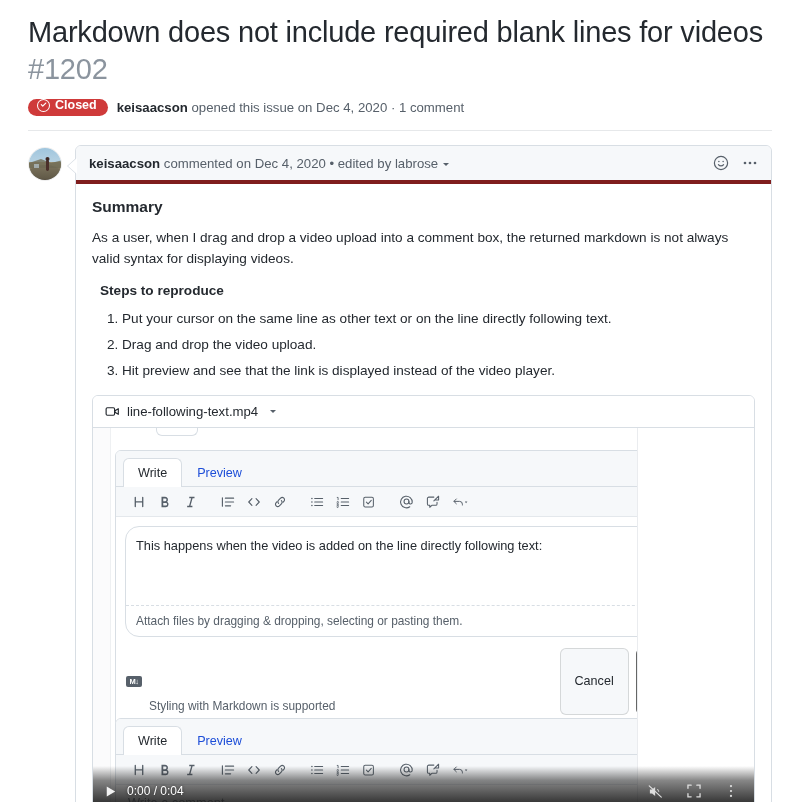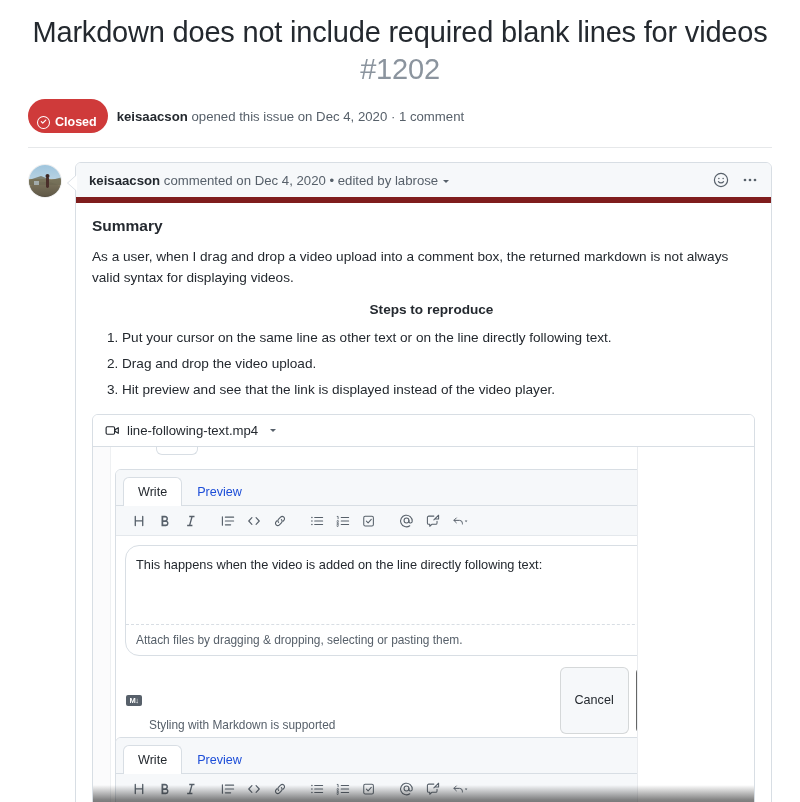--- a/index.html
+++ b/index.html
@@ -7,34 +7,34 @@
     margin: 0; padding: 0;
     width: 800px; height: 802px;
     background: #ffffff;
     font-family: "Liberation Sans", sans-serif;
     color: #24292f;
     -webkit-font-smoothing: antialiased;
   }
   .page { width: 800px; height: 802px; position: relative; overflow: hidden; }
 
   
-  .issue-header { padding: 14px 28px 0 28px; text-align: center; }
+  .issue-header { padding: 14px 28px 0 28px; }
   .issue-title {
     font-size: 29px; line-height: 1.28; font-weight: 400;
     color: #24292f; margin: 0; letter-spacing: -0.2px;
   }
   .issue-number { color: #8b949e; font-weight: 300; }
   .issue-meta {
     display: flex; align-items: center; gap: 9px;
     margin-top: 11px;
   }
   .state-badge {
     display: inline-flex; align-items: center; gap: 5px;
     background: #cf3a3a; color: #ffffff;
-    border-radius: 2em; padding: 17px 11px 4px 9px;
+    border-radius: 2em; padding: 0 11px 4px 9px;
     font-size: 12.5px; font-weight: 600; line-height: 1;
     white-space: nowrap;
   }
   .state-badge svg { display: block; }
   .meta-text { font-size: 13.2px; color: #57606a; }
   .meta-text b { color: #24292f; font-weight: 600; }
   .header-rule {
     margin: 14px 28px 0 28px; height: 1px; background: #e6e8ea;
   }
 
@@ -65,37 +65,37 @@
     left: -9px; border-width: 8px 9px 8px 0;
     border-color: transparent #d8dee4 transparent transparent;
   }
   .comment-box::after {
     left: -8px; border-width: 8px 9px 8px 0;
     border-color: transparent #ffffff transparent transparent;
   }
   .comment-head {
     display: flex; align-items: center;
     padding: 9px 13px; background: #f6f8fa;
-    border-bottom: 6px solid #7f1d1d;
+    border-bottom: 4px solid #7f1d1d;
     border-radius: 5px 5px 0 0;
     font-size: 13.2px; color: #57606a;
   }
   .comment-head b { color: #24292f; font-weight: 600; }
   .head-actions { margin-left: auto; display: flex; align-items: center; gap: 13px; }
   .head-actions svg { display: block; color: #57606a; }
   .caret {
     display: inline-block; width: 0; height: 0; margin-left: 5px;
     border-left: 3.6px solid transparent; border-right: 3.6px solid transparent;
     border-top: 3.9px solid #57606a; vertical-align: middle;
   }
 
   .comment-body { padding: 14px 16px 0 16px; }
   .c-h3 { font-size: 15.5px; font-weight: 600; margin: 0 0 11px 0; color: #24292f; }
   .c-p { font-size: 13.6px; line-height: 1.56; margin: 0 0 13px 0; color: #24292f; }
-  .c-strong { font-size: 13.6px; font-weight: 600; margin: 0 0 10px 16px; color: #24292f; text-align: center; }
+  .c-strong { font-size: 13.6px; font-weight: 600; margin: 0 0 10px 8px; color: #24292f; }
   .c-ol { margin: 0 0 14px 0; padding-left: 30px; }
   .c-ol li { font-size: 13.6px; line-height: 1.56; margin-bottom: 5px; color: #24292f; }
 
   
   .video-attachment {
     border: 1px solid #d8dee4; border-radius: 6px;
     margin: 0 0 4px 0; overflow: hidden; background: #fff;
   }
   .video-bar {
     display: flex; align-items: center; gap: 7px;

